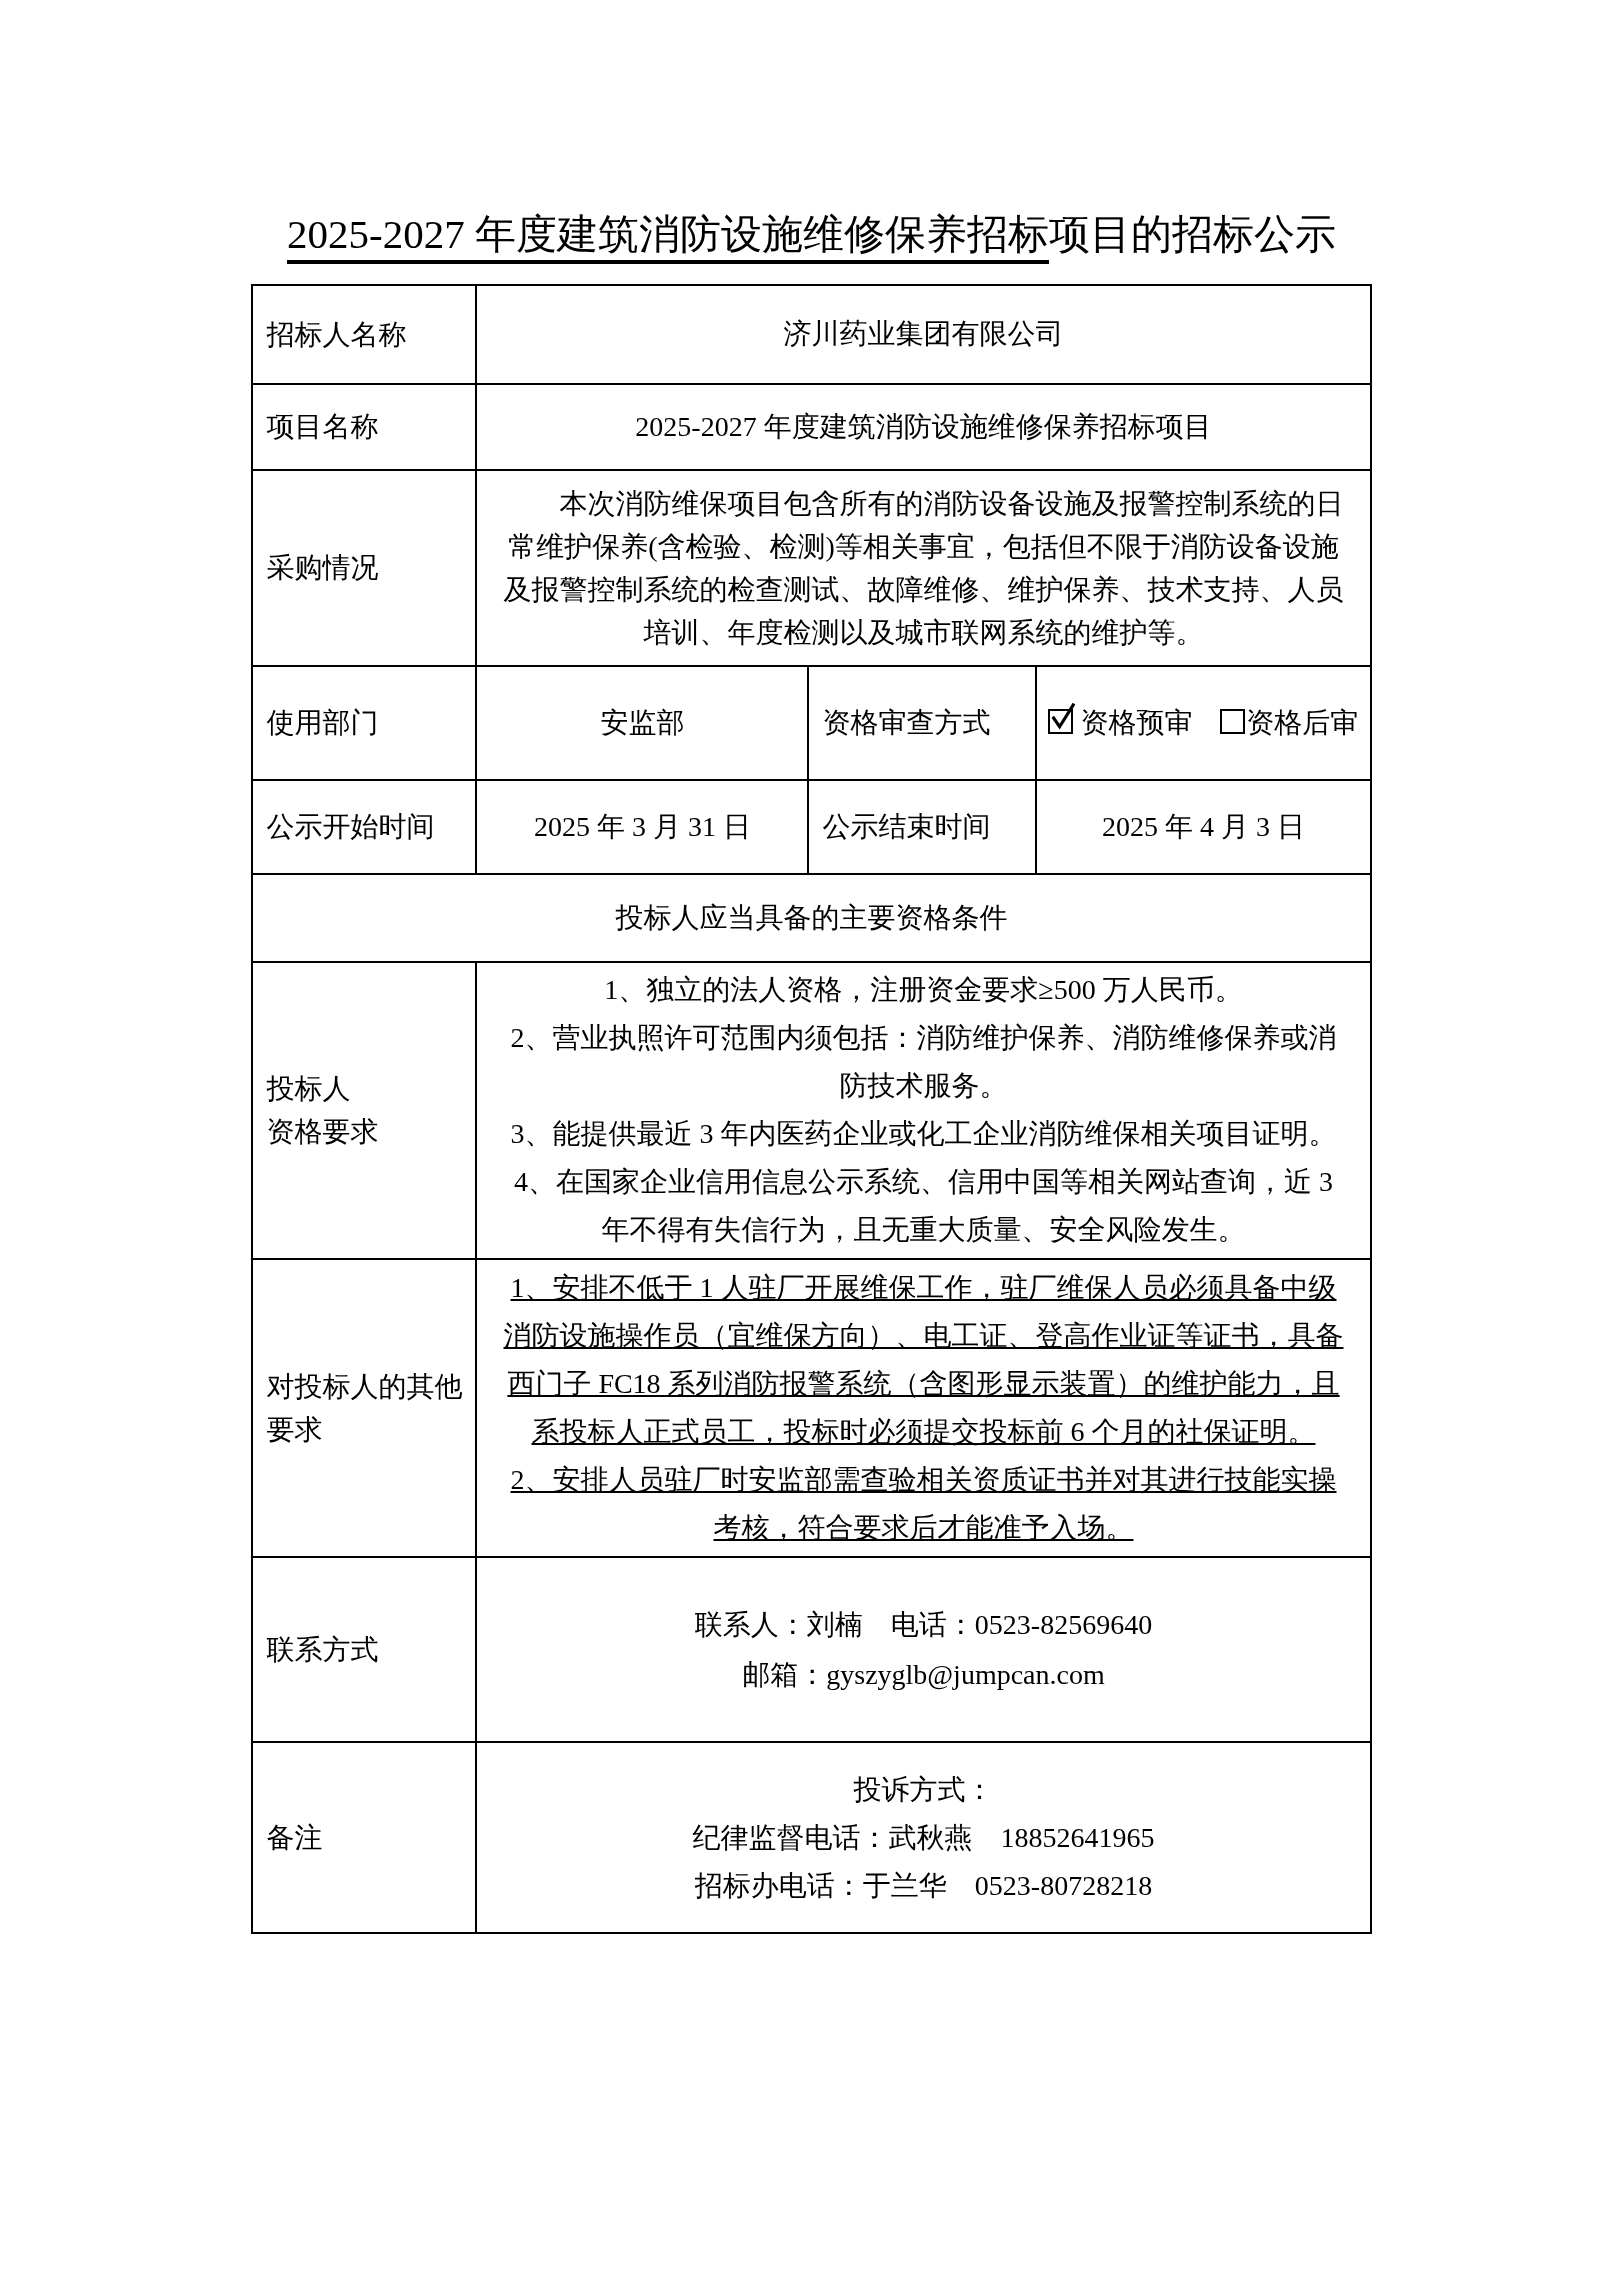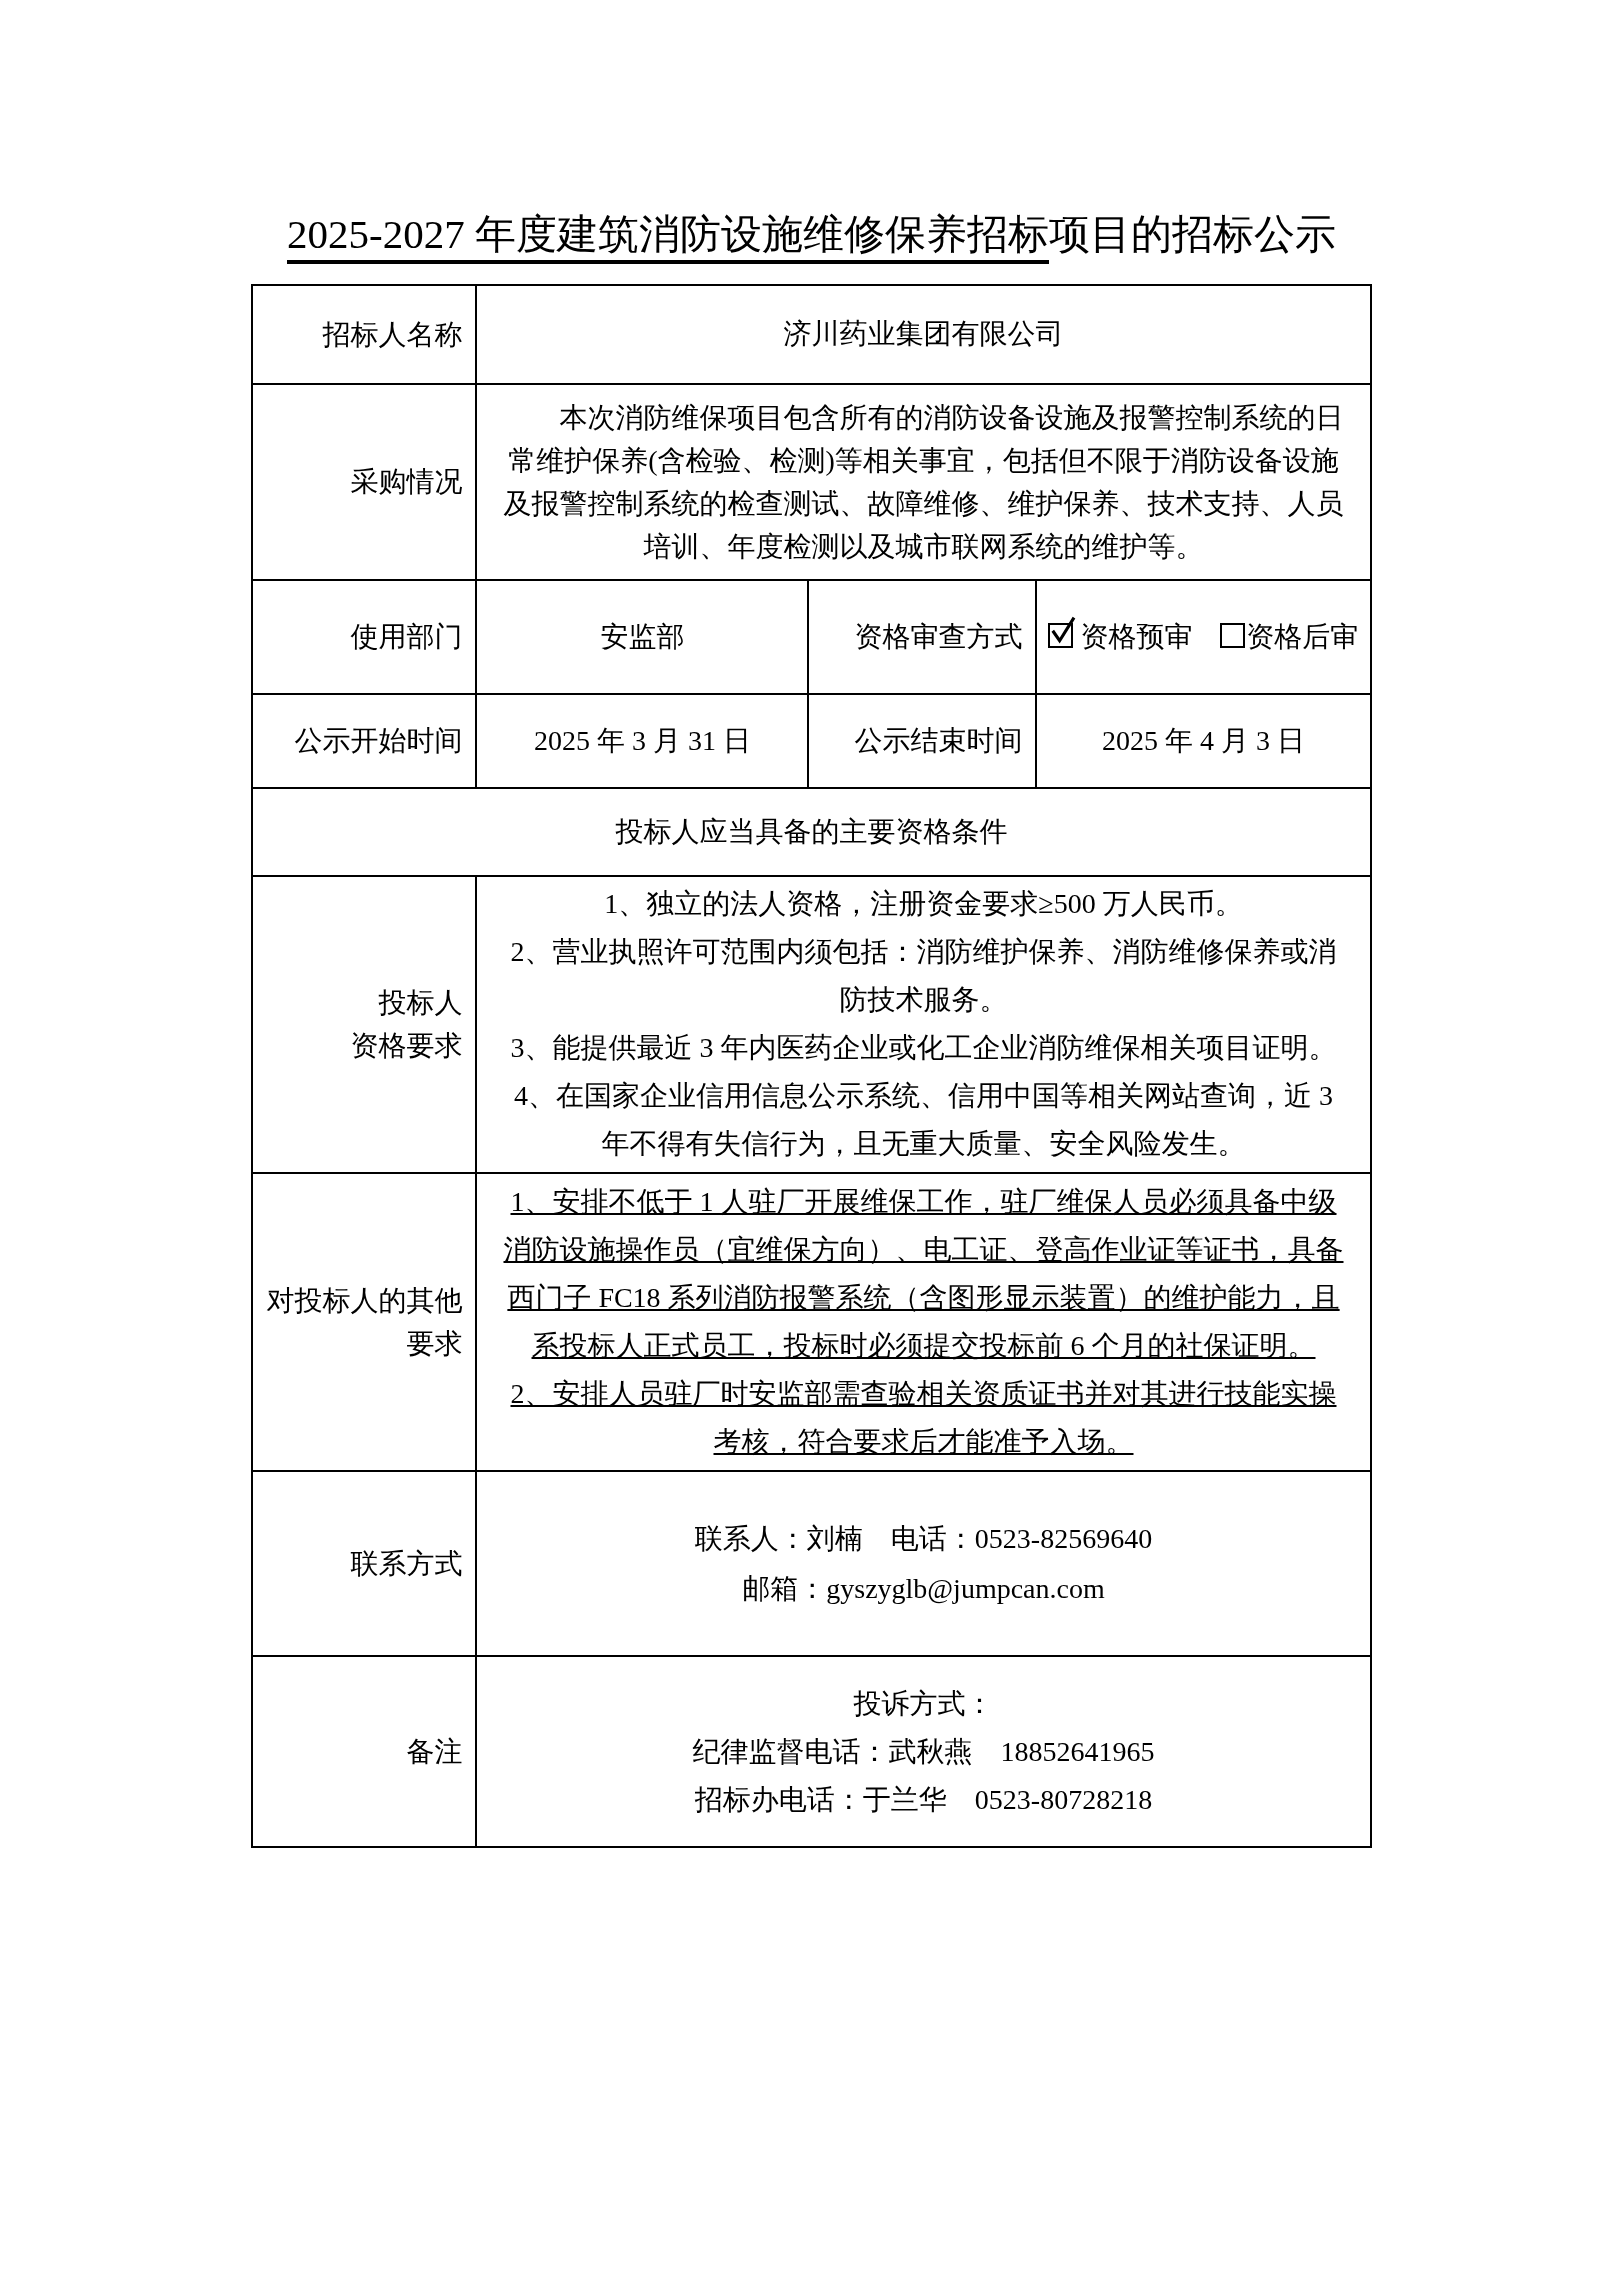--- a/index.html
+++ b/index.html
@@ -34,21 +34,21 @@
   }
   table.tender td{
     border:2px solid #000;
     border-top-width:2.6px;
     border-bottom-width:2.6px;
     padding:3.9px 13px;
     vertical-align:middle;
     overflow:hidden;
   }
   td.lbl{
-    text-align:right;
+    text-align:left;
     white-space:pre-line;
     line-height:43px;
     padding:3.9px 5.2px;
   }
   td.ctr{ text-align:center; }
   td.txt{
     text-align:center;
     white-space:pre-line;
     padding-left:19.6px;
     padding-right:14.4px;
@@ -91,20 +91,24 @@
       <col style="width:228px">
       <col style="width:334px">
     </colgroup>
 
     <tbody>
         <tr style="height:99px">
       <td class="lbl">招标人名称</td>
       <td class="ctr" colspan="3">济川药业集团有限公司</td>
     </tr>
 
+    <tr style="height:86px">
+      <td class="lbl">项目名称</td>
+      <td class="ctr" colspan="3">2025-2027 年度建筑消防设施维修保养招标项目</td>
+    </tr>
 
     <tr style="height:196px">
       <td class="lbl">采购情况</td>
       <td class="txt lh66" colspan="3">　　本次消防维保项目包含所有的消防设备设施及报警控制系统的日
 常维护保养(含检验、检测)等相关事宜，包括但不限于消防设备设施
 及报警控制系统的检查测试、故障维修、维护保养、技术支持、人员
 培训、年度检测以及城市联网系统的维护等。</td>
     </tr>
 
     <tr style="height:114px">

